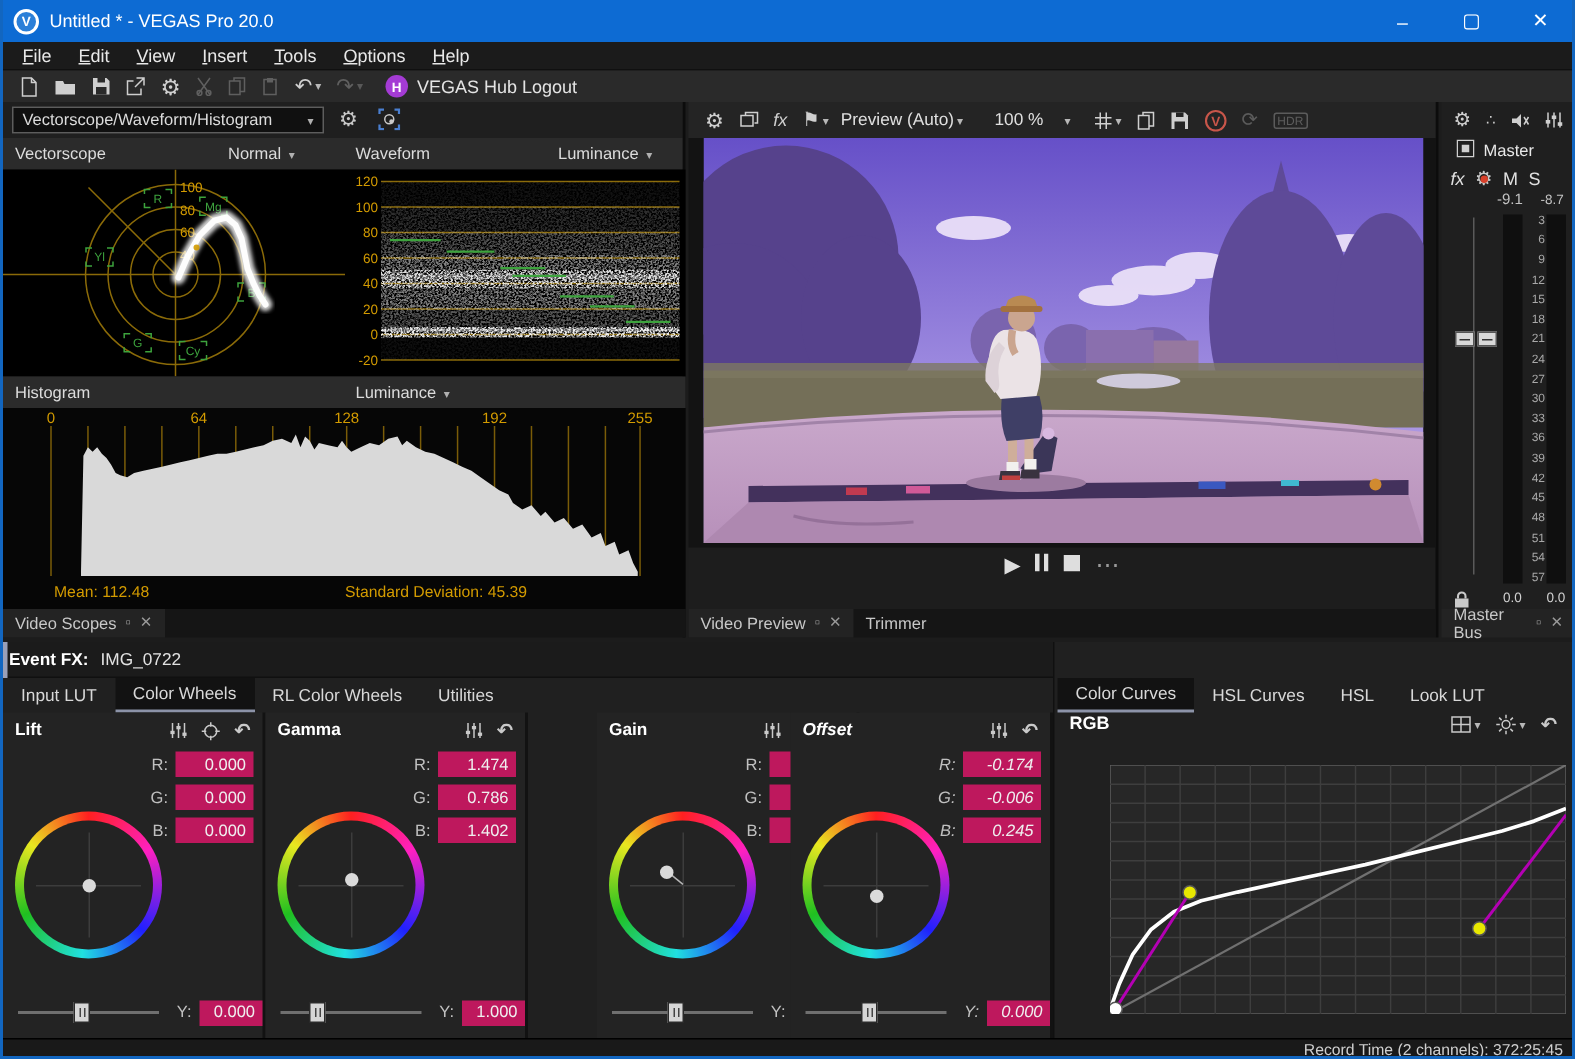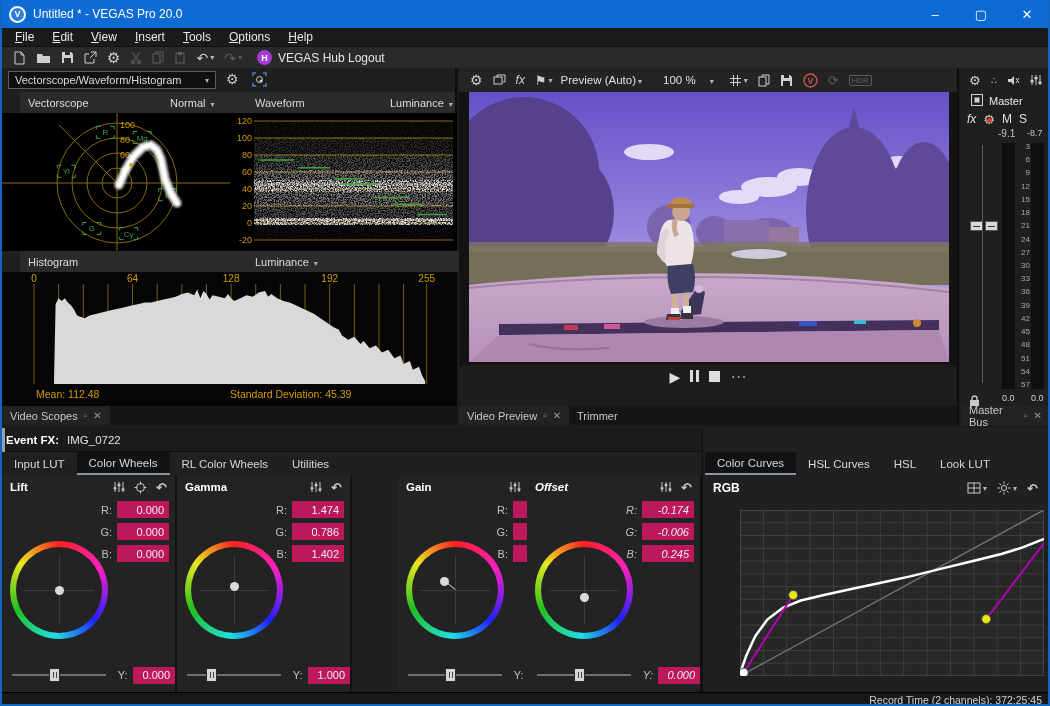--- a/index.html
+++ b/index.html
@@ -24,21 +24,21 @@
   .toolbar { position:absolute; left:0; top:47px; width:100%; height:21px; background:#2a2a2a; display:flex; align-items:center; padding-left:6px; }
   .tb-ic { color:#cfcfcf; font-size:13px; margin:0 5px; display:flex; align-items:center; }
   .tb-ic.dim { opacity:.32; }
   .tb-ic svg { display:block; }
   .caret { color:#b8b8b8; font-size:8px; margin-left:2px; }
   .hub-badge { width:15px; height:15px; border-radius:50%; background:#a43bd4; color:#fff; font-size:9px; font-weight:bold;
                display:flex; align-items:center; justify-content:center; margin:0 6px 0 10px; }
   .hub-label { color:#e4e4e4; font-size:12px; }
 
   
-  .subhdr { background:#2b2b2b; color:#dcdcdc; font-size:11px; display:flex; align-items:center;margin-left:18px; }
+  .subhdr { background:#2b2b2b; color:#dcdcdc; font-size:11px; display:flex; align-items:center; }
   .tabrow { background:#151515; display:flex; align-items:center; font-size:11px; color:#c8c8c8; }
   .paneltab { display:flex; align-items:center; gap:6px; background:#232323; height:100%; padding:0 8px; }
   .paneltab .mini { color:#9a9a9a; font-size:10px; }
   .dd-caret { color:#b0b0b0; font-size:8px; margin-left:5px; }
 
   
   .scopes { position:absolute; left:0; top:68px; width:455px; height:357px; background:#1f1f1f; border-right:2px solid #0c0c0c;}
   .preset-dd { position:absolute; left:6px; top:3px; width:208px; height:18px; background:#101010; border:1px solid #5d5d5d;
                color:#dcdcdc; font-size:11px; display:flex; align-items:center; padding:0 6px; }
   .preset-dd .dd-caret { margin-left:auto; }
@@ -83,21 +83,21 @@
   .wheel-cross-v { position:absolute; top:8px; bottom:8px; left:50%; border-left:1px solid #3c3c3c; }
   .wheel-dot { position:absolute; left:50%; top:50%; width:9px; height:9px; margin:-4.5px 0 0 -4.5px; border-radius:50%; background:#dadada; }
   .wheel-line { position:absolute; left:50%; top:50%; height:1px; background:#b5b5b5; transform-origin:0 0; }
   .sliderrow { position:absolute; left:0; bottom:8px; width:100%; height:18px; display:flex; align-items:center; }
   .slidetrack { position:relative; margin-left:10px; width:98px; height:14px; }
   .slidetrack::before { content:""; position:absolute; left:0; right:0; top:6px; border-top:2px solid #6f6f6f; }
   .slidehandle { position:absolute; top:0; width:11px; height:14px; background:#d6d6d6; border:1px solid #2a2a2a; }
   .slidehandle::before { content:""; position:absolute; left:3px; top:3px; bottom:3px; border-left:1px solid #444; border-right:1px solid #444; width:2px;}
   .ylbl { color:#c0c0c0; font-size:11px; margin-left:12px; margin-right:5px;}
   .curvepane { position:absolute; left:700px; top:0; width:346px; height:264px; background:#202020; border-left:1px solid #101010; }
-  .rgb-hdr { position:absolute; left:0; top:47px; width:100%; height:26px; display:flex; align-items:center; padding:0 10px; color:#fff; font-weight:bold; font-size:12px; }
+  .rgb-hdr { position:absolute; left:0; top:47px; width:100%; height:26px; display:flex; align-items:flex-start; padding:0 10px; color:#fff; font-weight:bold; font-size:12px; }
   .icbtn { color:#c9c9c9; display:flex; align-items:center; }
   .statusbar { position:absolute; left:0; top:692px; width:1046px; height:14px; background:#191919; display:flex; align-items:center; justify-content:flex-end; padding-right:6px; color:#d0d0d0; font-size:10.5px; border-top:1px solid #000; }
   .ic-undo { font-size:13px; color:#c9c9c9; }
   text { font-family:"Liberation Sans","DejaVu Sans",sans-serif; }
 </style>
 </head>
 <body>
 
 <div class="window">
 

